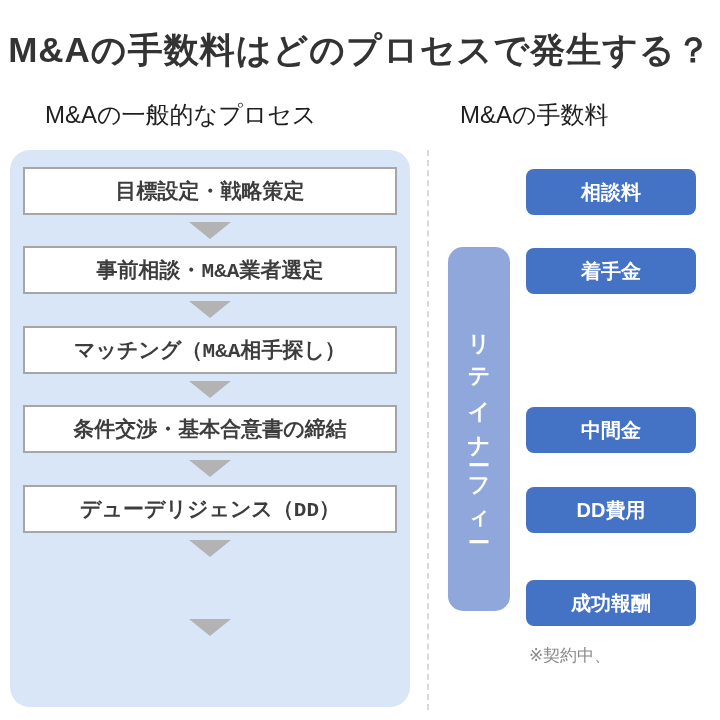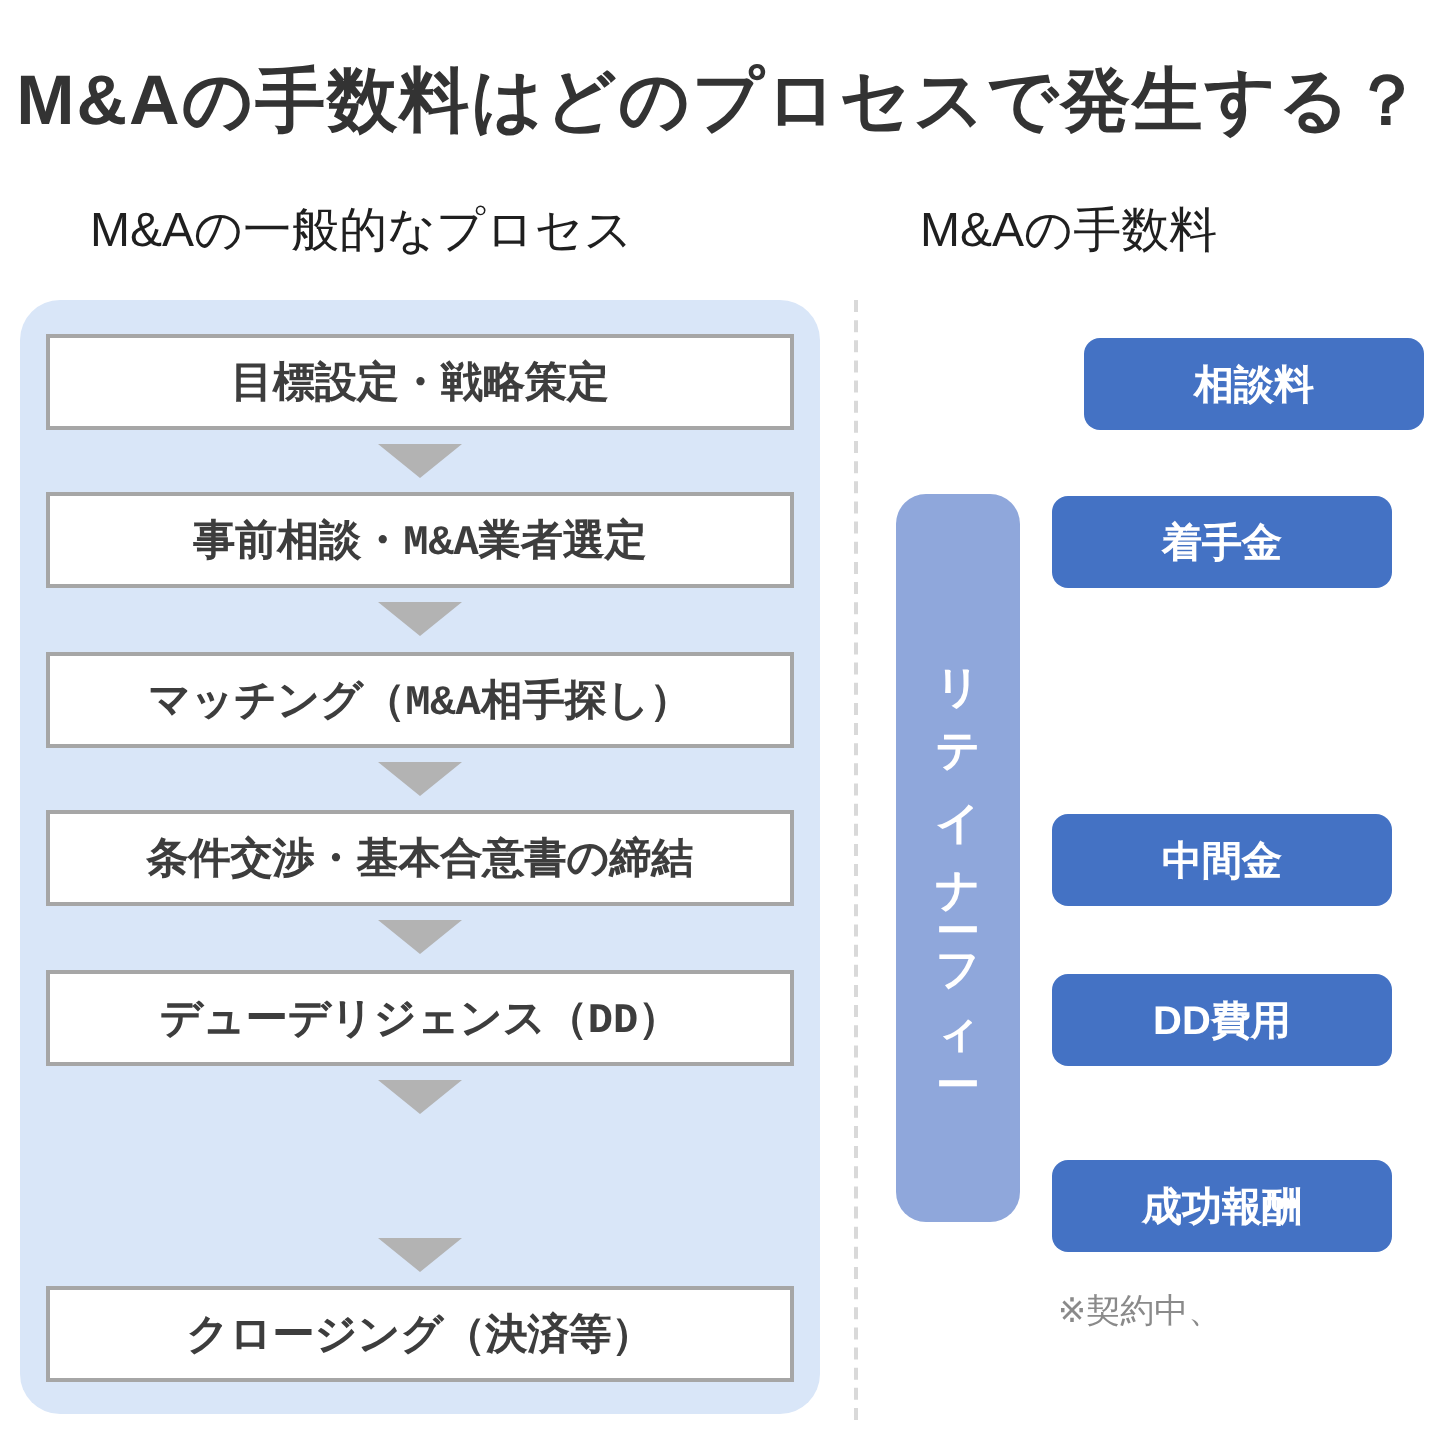--- a/index.html
+++ b/index.html
@@ -68,21 +68,21 @@
     color:#ffffff;font-size:22px;font-weight:bold;letter-spacing:0.4em;
   }
 
   
   .fee-btn{
     position:absolute;left:526px;width:170px;height:46px;
     background:var(--fee-bg);border-radius:8px;
     display:flex;align-items:center;justify-content:center;
     color:#ffffff;font-size:20px;font-weight:bold;
   }
-  .f0{top:169px;margin-left:16px;} .f1{top:248px;} .f2{top:407px;} .f3{top:487px;} .f4{top:580px;}
+  .f0{top:169px;} .f1{top:248px;} .f2{top:407px;} .f3{top:487px;} .f4{top:580px;}
 
   .note{
     position:absolute;left:430px;top:645px;width:280px;
     text-align:center;font-size:17px;color:var(--note);line-height:1.32;
   }
 </style>
 </head>
 <body>
 
 <div class="title">M&amp;Aの手数料はどのプロセスで発生する？</div>
@@ -95,21 +95,20 @@
   <div class="arrow a0"></div>
   <div class="step r1">事前相談・M&amp;A業者選定</div>
   <div class="arrow a1"></div>
   <div class="step r2">マッチング（M&amp;A相手探し）</div>
   <div class="arrow a2"></div>
   <div class="step r3">条件交渉・基本合意書の締結</div>
   <div class="arrow a3"></div>
   <div class="step r4">デューデリジェンス（DD）</div>
   <div class="arrow a4"></div>
   <div class="arrow a5"></div>
-  <div class="step r6">クロージング（決済等）</div>
 </div>
 
 <div class="divider"></div>
 
 <div class="retainer-bar">
   <span class="vtext">リテイナーフィー</span>
 </div>
 
 <div class="fee-btn f0">相談料</div>
 <div class="fee-btn f1">着手金</div>

